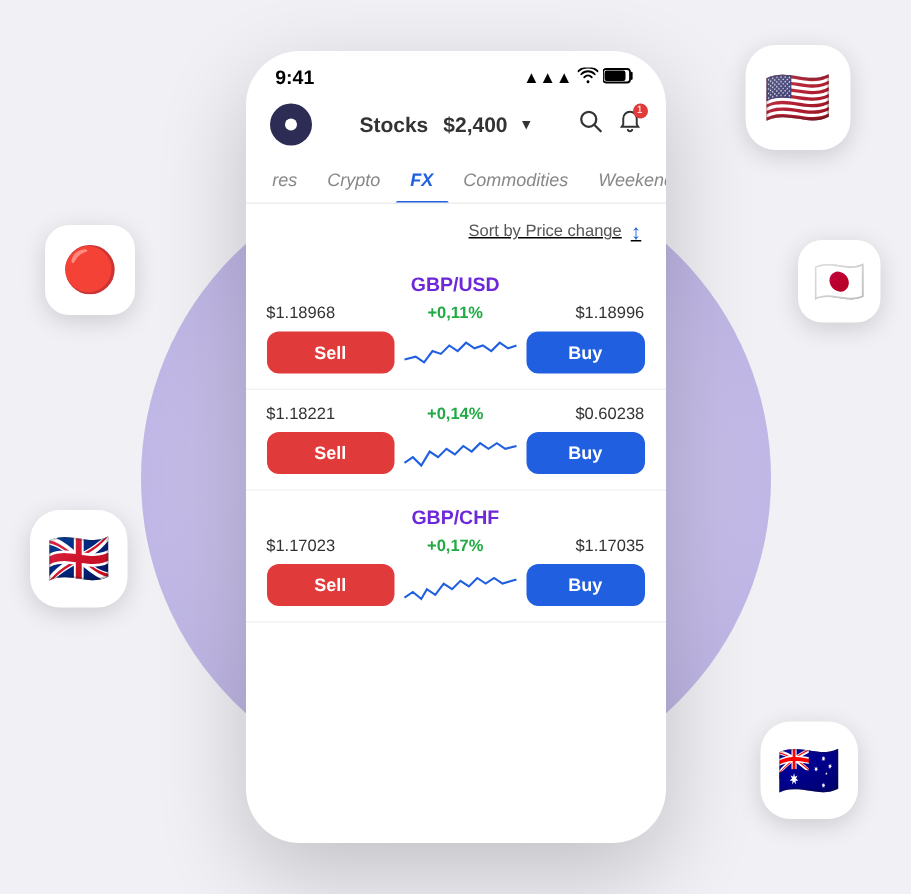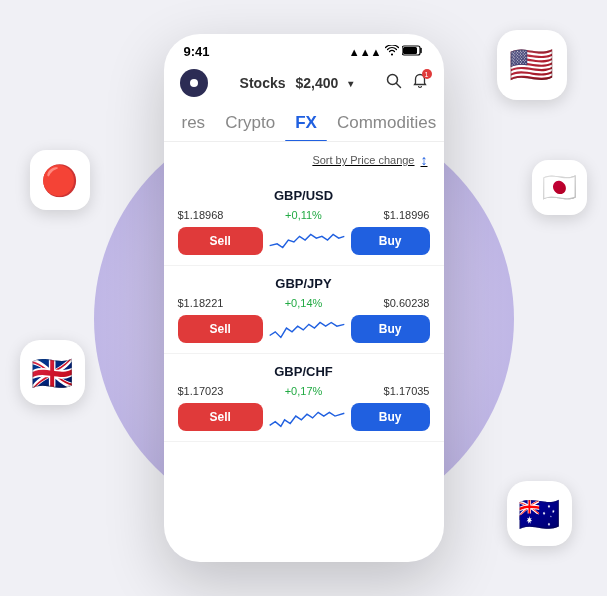--- a/index.html
+++ b/index.html
@@ -112,26 +112,27 @@
 
     
     .tabs {
       display: flex;
       padding: 0 8px;
       border-bottom: 1px solid #eee;
       overflow: hidden;
     }
     .tab {
       padding: 8px 10px;
-      font-size: 17px;
+      font-size: 12px;
       color: #888;
       white-space: nowrap;
       cursor: pointer;
       position: relative;
       flex-shrink: 0;
+      font-style: italic;
     }
     .tab.active {
       color: #2060e0;
       font-weight: 700;
     }
     .tab.active::after {
       content: '';
       position: absolute;
       bottom: -1px;
       left: 0; right: 0;
@@ -164,40 +165,40 @@
       overflow-y: auto;
       padding: 4px 0;
     }
     .currency-item {
       padding: 10px 14px;
       border-bottom: 1px solid #f2f2f2;
     }
     .currency-name {
       font-size: 13px;
       font-weight: 700;
-      color: #0f172a;
+      color: #6d28d9;
       text-align: center;
       margin-bottom: 6px;
     }
     .currency-row {
       display: flex;
       align-items: flex-end;
       justify-content: space-between;
       gap: 6px;
     }
     .price-sell-val {
       font-size: 11px;
       color: #333;
       text-align: left;
       min-width: 58px;
     }
     .price-change {
       font-size: 11px;
       color: #22aa44;
-      font-weight: 400;
+      font-weight: 700;
       text-align: center;
       flex: 1;
     }
     .price-buy-val {
       font-size: 11px;
       color: #333;
       text-align: right;
       min-width: 58px;
     }
     .btn-sell {
@@ -353,21 +354,20 @@
       <div class="currency-row" style="margin-top:6px;">
         <button class="btn-sell">Sell</button>
         <svg class="chart-svg" viewBox="0 0 80 30" fill="none" xmlns="http://www.w3.org/2000/svg">
           <polyline points="0,20 8,18 14,22 20,14 26,16 32,10 38,14 44,8 50,12 56,10 62,14 68,8 74,12 80,10" stroke="#2060e0" stroke-width="1.5" fill="none"></polyline>
         </svg>
         <button class="btn-buy">Buy</button>
       </div>
     </div>
 
     <div class="currency-item">
-      <div class="currency-name">GBP/JPY</div>
       <div class="currency-row">
         <span class="price-sell-val">$1.18221</span>
         <span class="price-change">+0,14%</span>
         <span class="price-buy-val">$0.60238</span>
       </div>
       <div class="currency-row" style="margin-top:6px;">
         <button class="btn-sell">Sell</button>
         <svg class="chart-svg" viewBox="0 0 80 30" fill="none" xmlns="http://www.w3.org/2000/svg">
           <polyline points="0,22 6,18 12,24 18,14 24,18 30,12 36,16 42,10 48,14 54,8 60,12 66,8 72,12 80,10" stroke="#2060e0" stroke-width="1.5" fill="none"></polyline>
         </svg>

